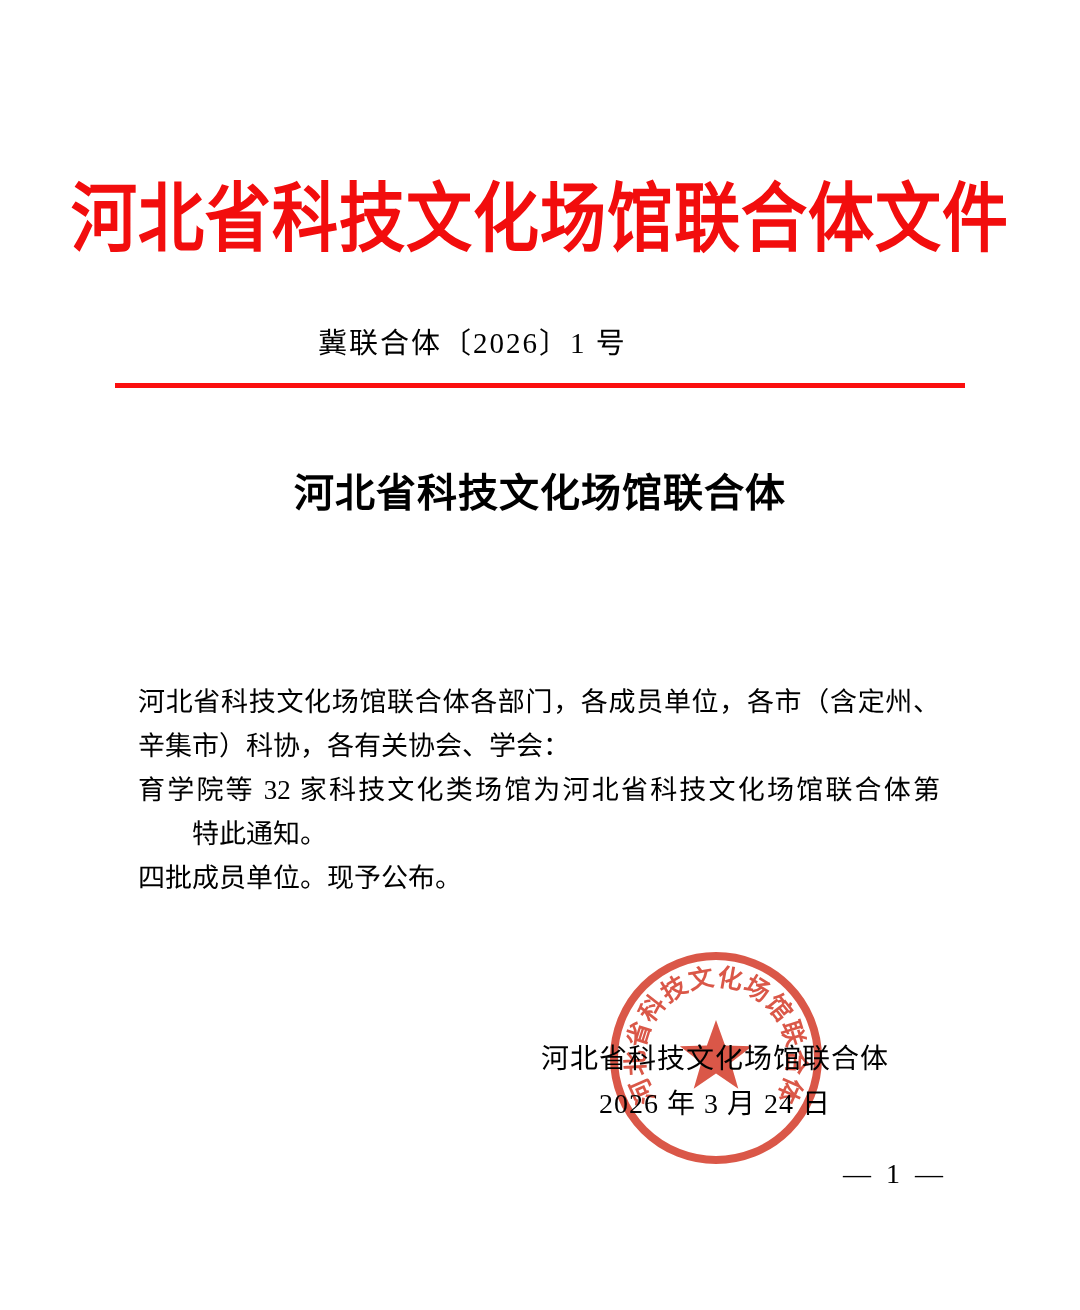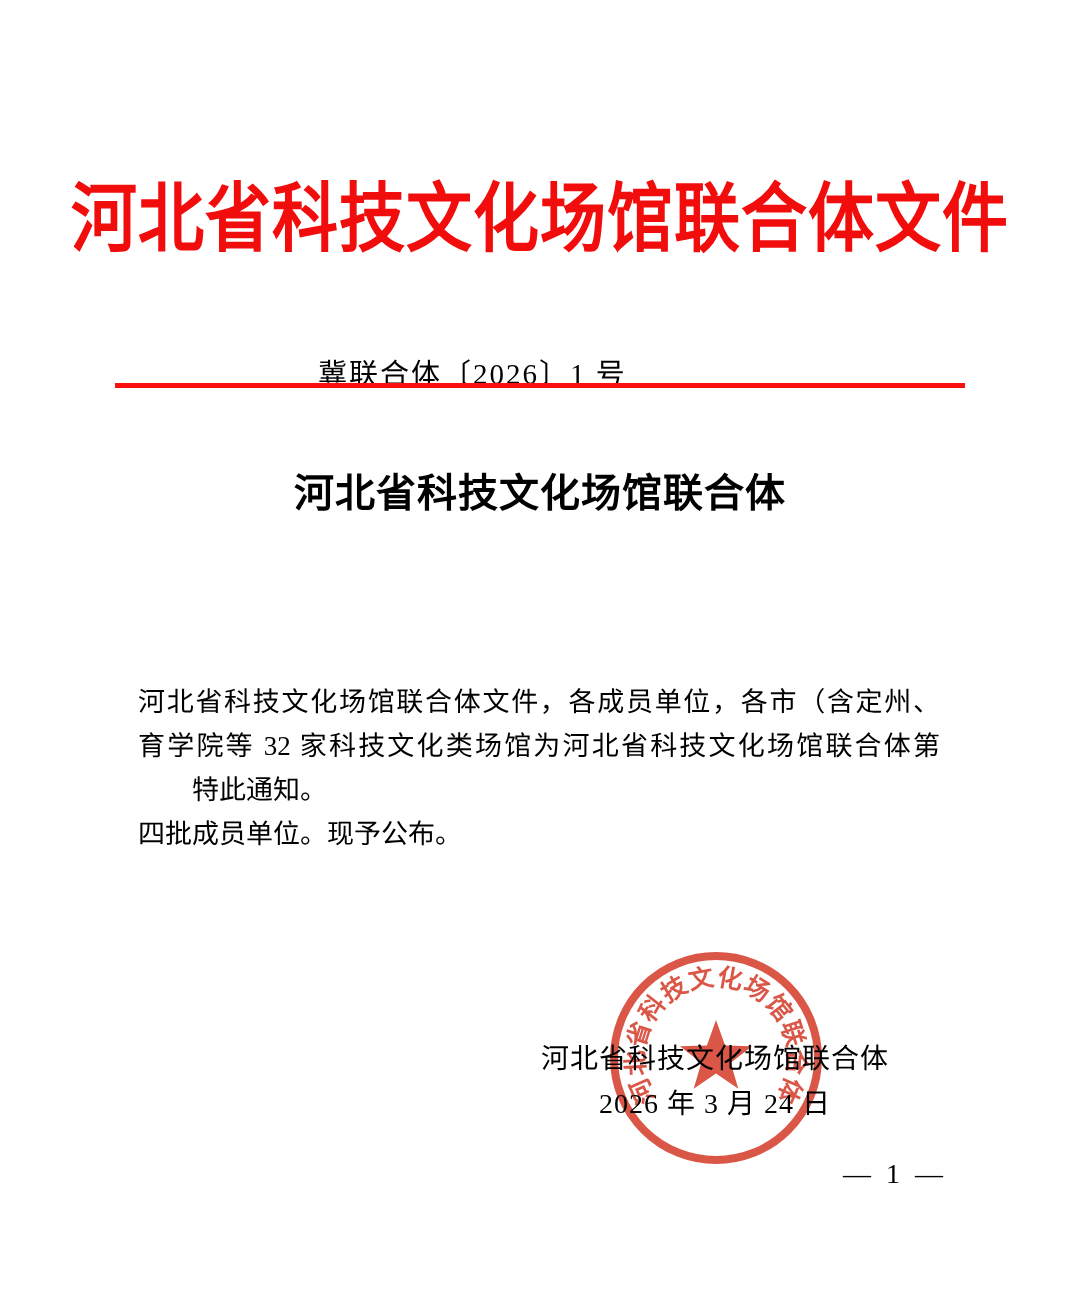--- a/index.html
+++ b/index.html
@@ -20,21 +20,21 @@
   .masthead{
     position:absolute;top:156px;left:0;width:1080px;
     text-align:center;
     font-size:66px;font-weight:bold;
     color:var(--masthead-red);
     transform:scaleY(1.15);transform-origin:center top;
     letter-spacing:1px;
     white-space:nowrap;
   }
   .doc-number{
-    position:absolute;top:350px;left:0;width:945px;
+    position:absolute;top:319px;left:0;width:945px;
     text-align:center;
     font-size:29px;
     letter-spacing:2px;
   }
   .red-rule{
     position:absolute;top:383px;left:115px;
     width:850px;height:5px;
     background:var(--rule-red);
   }
   .doc-title{
@@ -98,21 +98,22 @@
 
   <div class="doc-number">冀联合体〔2026〕1 号</div>
 
   <div class="red-rule"></div>
 
   <div class="doc-title">
     <div>河北省科技文化场馆联合体</div>
   </div>
 
   <div class="doc-body">
-    <div class="line fill">河北省科技文化场馆联合体文件，各成员单位，各市（含定州、</div>
+    <div class="line fill">河北省科技文化场馆联合体各部门，各成员单位，各市（含定州、</div>
+    <div class="line">辛集市）科协，各有关协会、学会：</div>
     <div class="line fill">育学院等 32 家科技文化类场馆为河北省科技文化场馆联合体第</div>
     <div class="line indent">特此通知。</div>
     <div class="line">四批成员单位。现予公布。</div>
   </div>
 
   <div class="sign-block">
     <div>河北省科技文化场馆联合体</div>
     <div>2026 年 3 月 24 日</div>
   </div>
 

